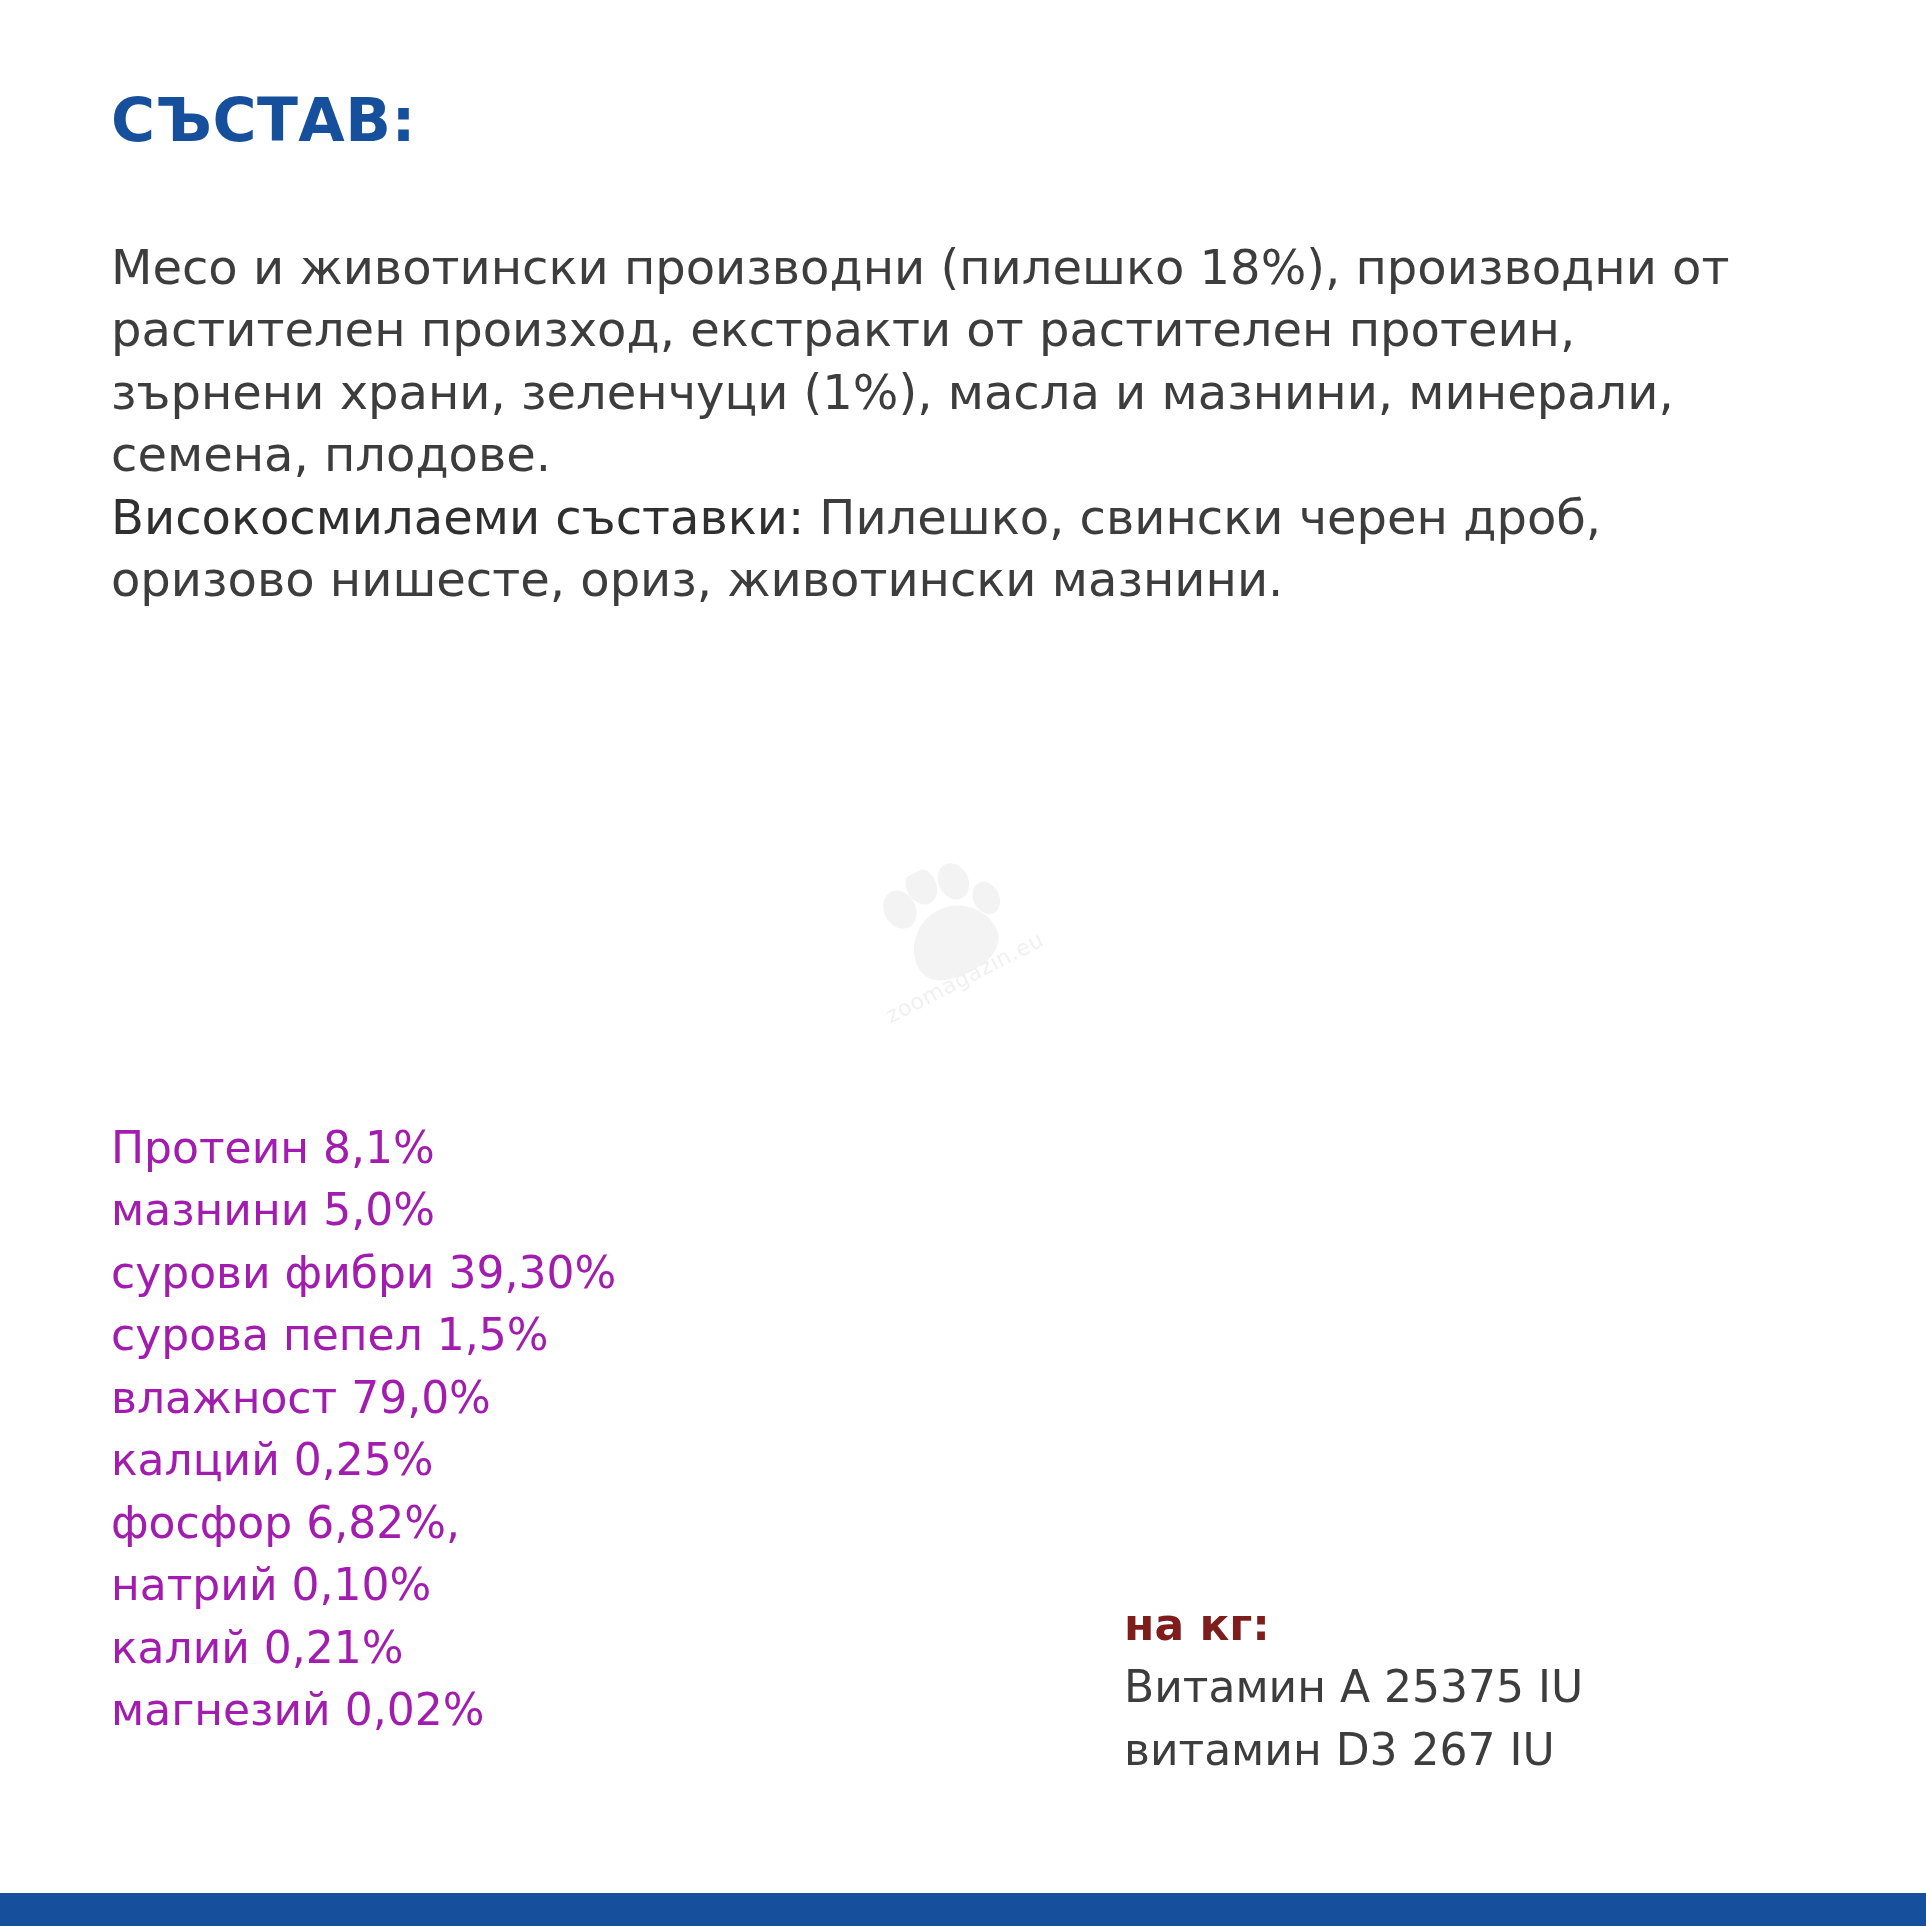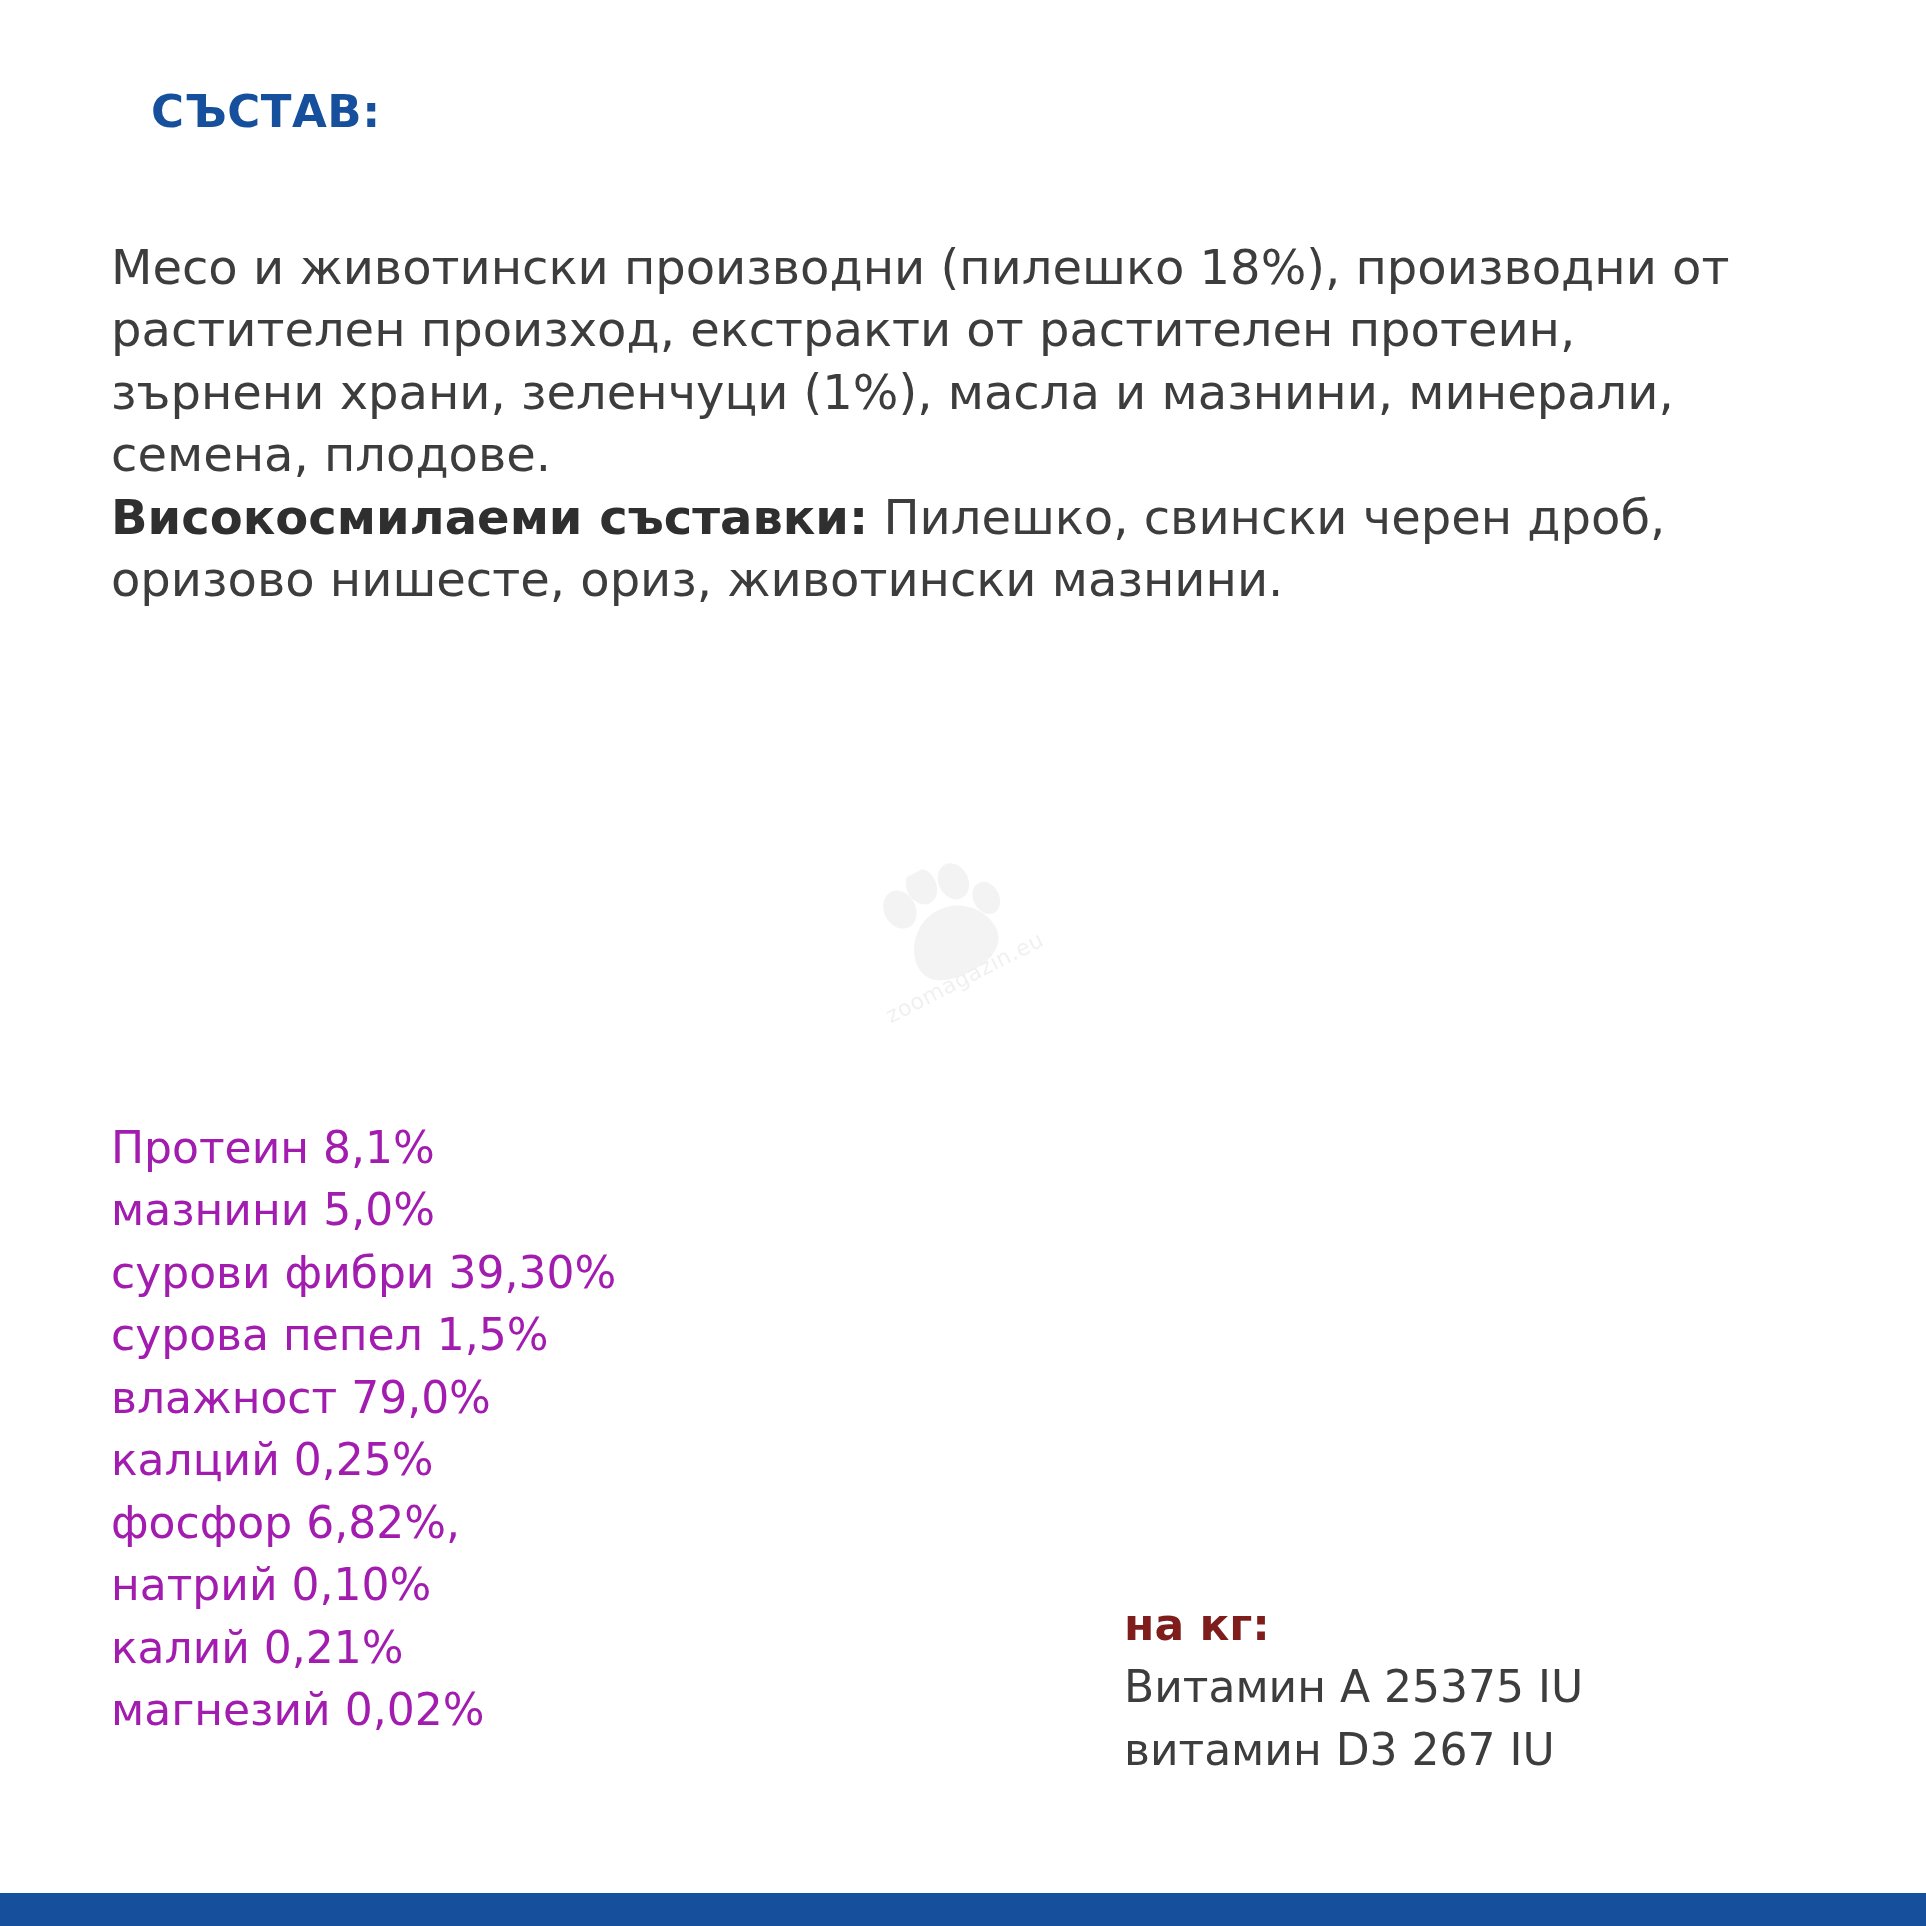--- a/index.html
+++ b/index.html
@@ -50,40 +50,39 @@
     letter-spacing: 0.5px;
     white-space: nowrap;
   }
 
   
   .section-title {
     position: absolute;
     font-family: "DejaVu Sans", sans-serif;
     font-weight: bold;
     color: #16509c;
-    font-size: 45px;
+    font-size: 60px;
     letter-spacing: 0.5px;
     white-space: nowrap;
-    margin-left: 40px;
   }
   #title-sastav { left: 111px; top: 85px; }
   #title-analitichen { left: 111px; top: 990px; }
 
   
   .ingredients {
     position: absolute;
     left: 111px;
     top: 236px;
     width: 1683px;
     font-size: 48px;
     line-height: 1.30;
     color: #3d3d3d;
   }
   .ingredients .bold {
-    font-weight: bold;
+    font-weight: normal;
     color: #2f2f2f;
   }
 
   
   .analysis-list {
     position: absolute;
     left: 111px;
     top: 1117px;
     width: 891px;
     font-size: 44px;

